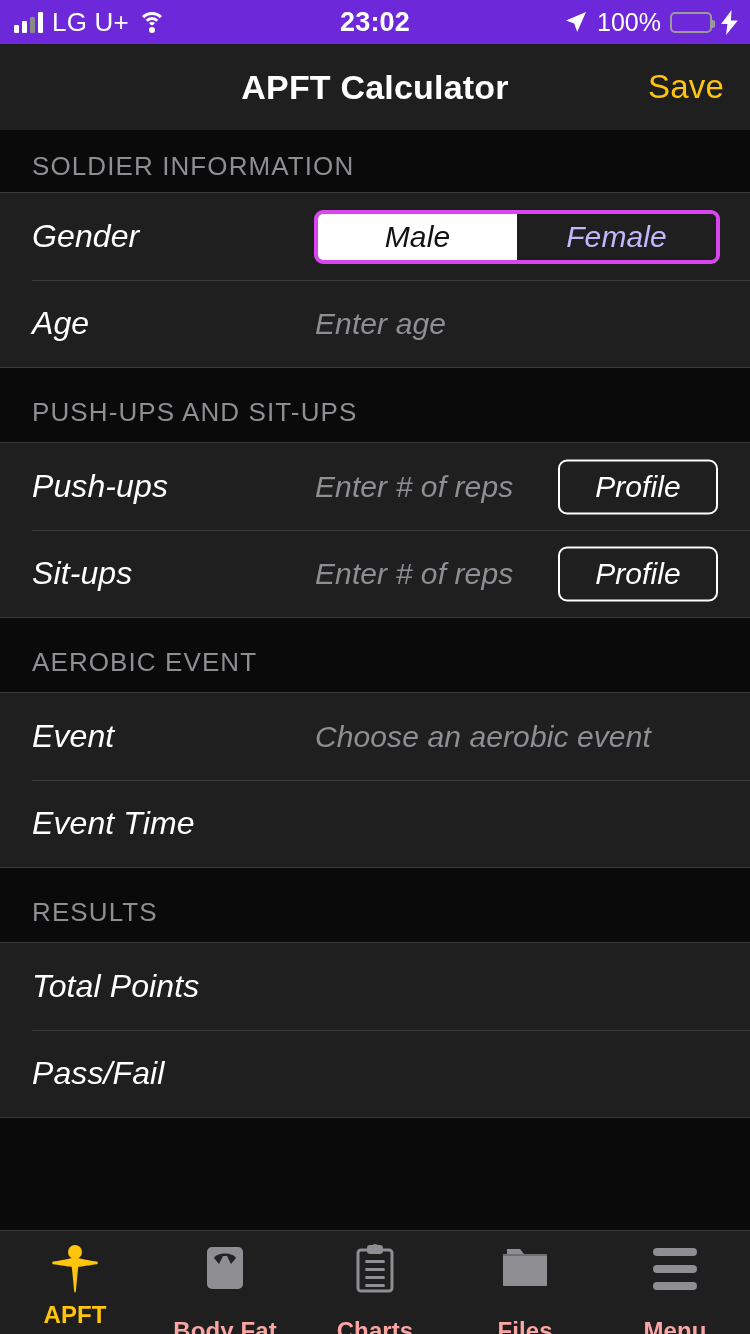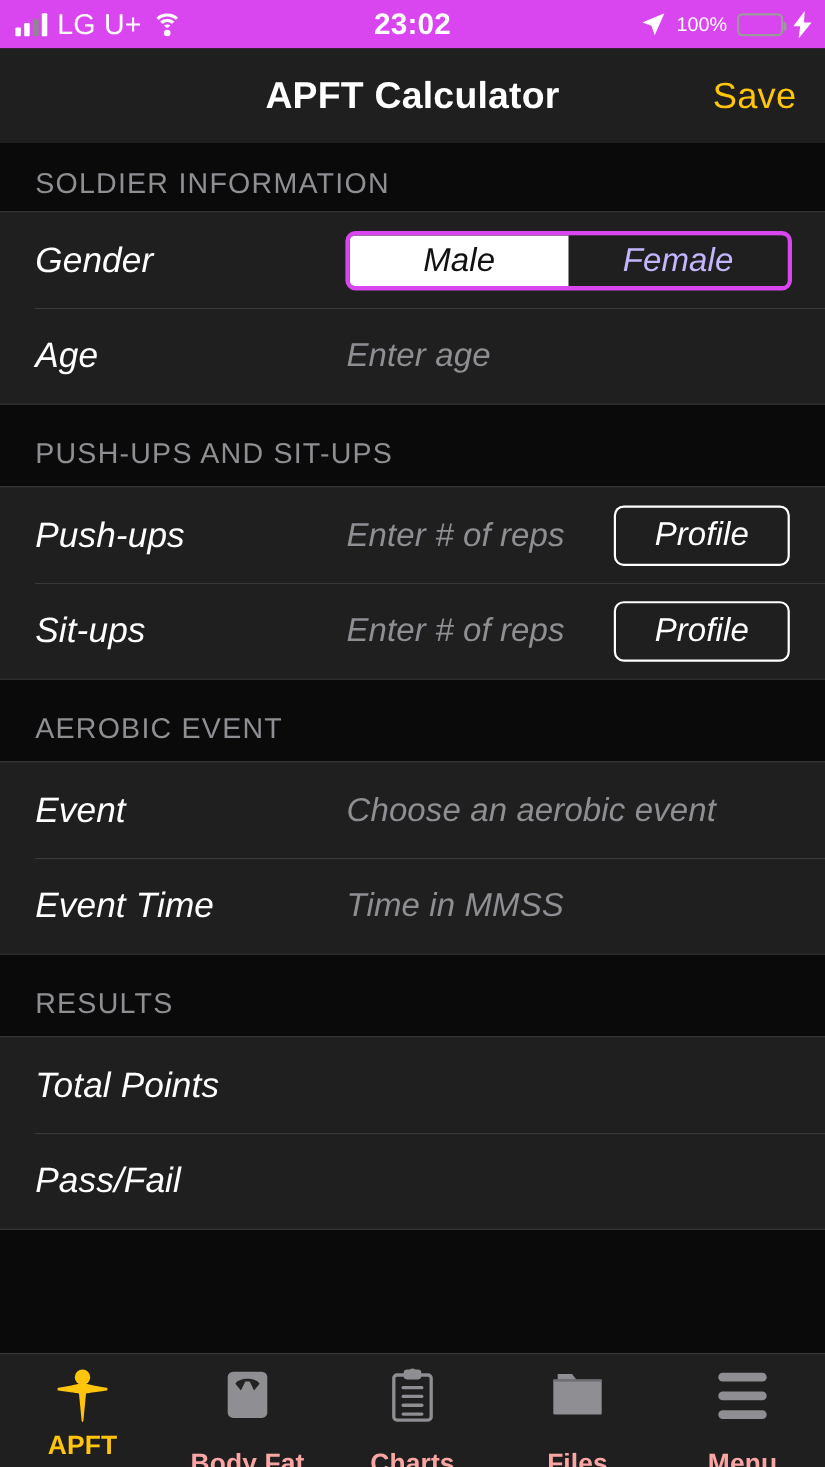--- a/index.html
+++ b/index.html
@@ -8,21 +8,21 @@
     background:#000;
     font-family:"Liberation Sans", sans-serif;
     -webkit-font-smoothing:antialiased;
     overflow:hidden;
   }
   #screen { position:relative; width:750px; height:1334px; background:#0a0a0a; overflow:hidden; }
 
   
   .statusbar {
     position:absolute; top:0; left:0; width:750px; height:44px;
-    background:#d946ef; color:#fff;
+    background:#6d28d9; color:#fff;
     display:flex; align-items:center;
   }
   .sb-left { position:absolute; left:14px; display:flex; align-items:center; gap:9px; }
   .sb-center { position:absolute; left:0; width:750px; text-align:center;
                font-size:27px; font-weight:bold; letter-spacing:0.2px; }
   .sb-right { position:absolute; right:12px; display:flex; align-items:center; gap:9px; }
   .signal { display:flex; align-items:flex-end; gap:3px; height:21px; }
   .signal i { display:block; width:5px; border-radius:1px; background:#fff; }
   .signal i.b1 { height:8px; }
   .signal i.b2 { height:12px; }
@@ -33,21 +33,21 @@
   .wifi span { position:absolute; left:50%; transform:translateX(-50%);
                border:3px solid #fff; border-bottom-color:transparent;
                border-left-color:transparent; border-right-color:transparent;
                border-radius:50%; }
   .wifi .w1 { width:28px; height:28px; top:0; }
   .wifi .w2 { width:18px; height:18px; top:5px; }
   .wifi .w3 { width:8px;  height:8px;  top:10px; }
   .wifi .dot { position:absolute; bottom:0; left:50%; transform:translateX(-50%);
                width:6px; height:6px; background:#fff; border-radius:50%; border:none; }
   .loc-arrow { width:24px; height:24px; }
-  .pct { font-size:18px; }
+  .pct { font-size:25px; }
   .battery { width:42px; height:21px; border:2px solid #9a9a9a; border-radius:5px;
              padding:2px; position:relative; }
   .battery .fill { height:100%; border-radius:2px; }
   .battery .cap { position:absolute; right:-5px; top:6px; width:3px; height:8px;
                   background:#9a9a9a; border-radius:0 2px 2px 0; }
   .bolt { width:17px; height:25px; }
 
   
   .navbar {
     position:absolute; top:44px; left:0; width:750px; height:86px;
@@ -182,21 +182,20 @@
     <div class="section-header">
       <span>AEROBIC EVENT</span>
     </div>
     <div class="section-body">
       <div class="row">
         <span class="row-label">Event</span>
         <span class="row-value">Choose an aerobic event</span>
       </div>
       <div class="row">
         <span class="row-label">Event Time</span>
-        <span class="row-value">Time in MMSS</span>
       </div>
     </div>
 
     <div class="section-header">
       <span>RESULTS</span>
     </div>
     <div class="section-body">
       <div class="row">
         <span class="row-label">Total Points</span>
         <span class="row-value"></span>

